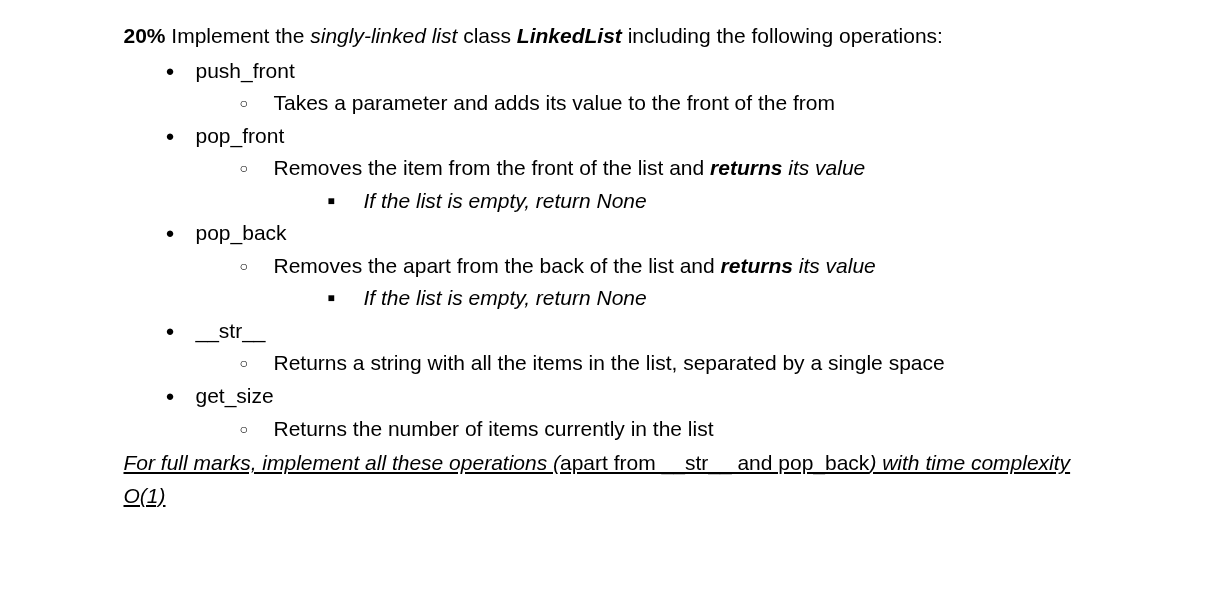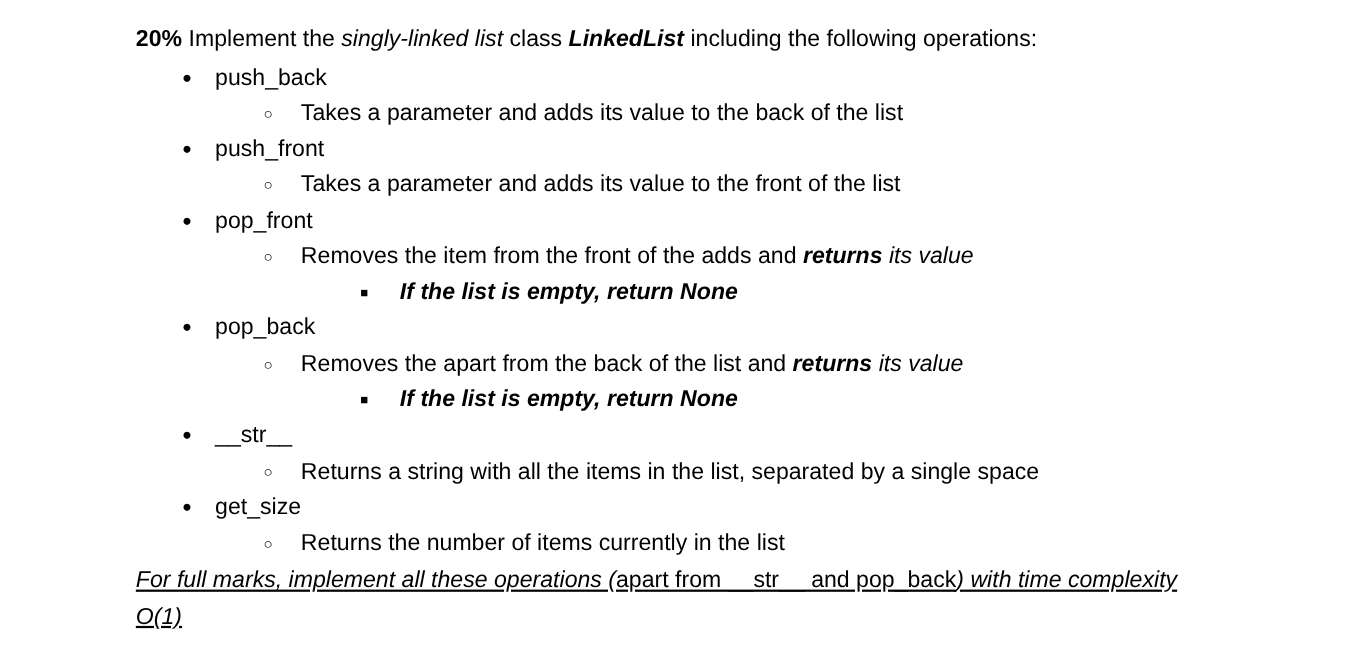--- a/index.html
+++ b/index.html
@@ -59,21 +59,20 @@
       position: absolute;
       left: 0;
       top: 0;
       font-size: 14px;
       line-height: 32px;
     }
 
     ul.sub-sub-list {
       list-style: none;
       padding-left: 54px;
-      font-weight: bold;
     }
     ul.sub-sub-list > li {
       position: relative;
       padding-left: 36px;
       margin: 0;
     }
     ul.sub-sub-list > li::before {
       content: "■";
       position: absolute;
       left: 0;
@@ -90,28 +89,25 @@
 </head>
 <body>
 
 <div class="page">
 
   <div class="intro-line">
     <span class="bold">20%</span><span> Implement the </span><span class="italic">singly-linked list</span><span> class </span><span class="bold-italic">LinkedList</span><span> including the following operations:</span>
   </div>
 
   <ul class="bullet-list" id="ops-list">
-      <li><span>push_back</span><ul class="sub-list">
-          <li><span>Takes a parameter and adds its value to the back of the list</span></li>
-        </ul></li>
       <li><span>push_front</span><ul class="sub-list">
-          <li><span>Takes a parameter and adds its value to the front of the list</span></li>
+          <li><span>Takes a parameter and adds its value to the front of the from</span></li>
         </ul></li>
       <li><span>pop_front</span><ul class="sub-list">
-          <li><span>Removes the item from the front of the adds and </span><span class="bold-italic">returns</span><span class="italic"> its value</span><ul class="sub-sub-list">
+          <li><span>Removes the item from the front of the list and </span><span class="bold-italic">returns</span><span class="italic"> its value</span><ul class="sub-sub-list">
               <li><span class="italic">If the list is empty, return None</span></li>
             </ul></li>
         </ul></li>
       <li><span>pop_back</span><ul class="sub-list">
           <li><span>Removes the apart from the back of the list and </span><span class="bold-italic">returns</span><span class="italic"> its value</span><ul class="sub-sub-list">
               <li><span class="italic">If the list is empty, return None</span></li>
             </ul></li>
         </ul></li>
       <li><span>__str__</span><ul class="sub-list">
           <li><span>Returns a string with all the items in the list, separated by a single space</span></li>

